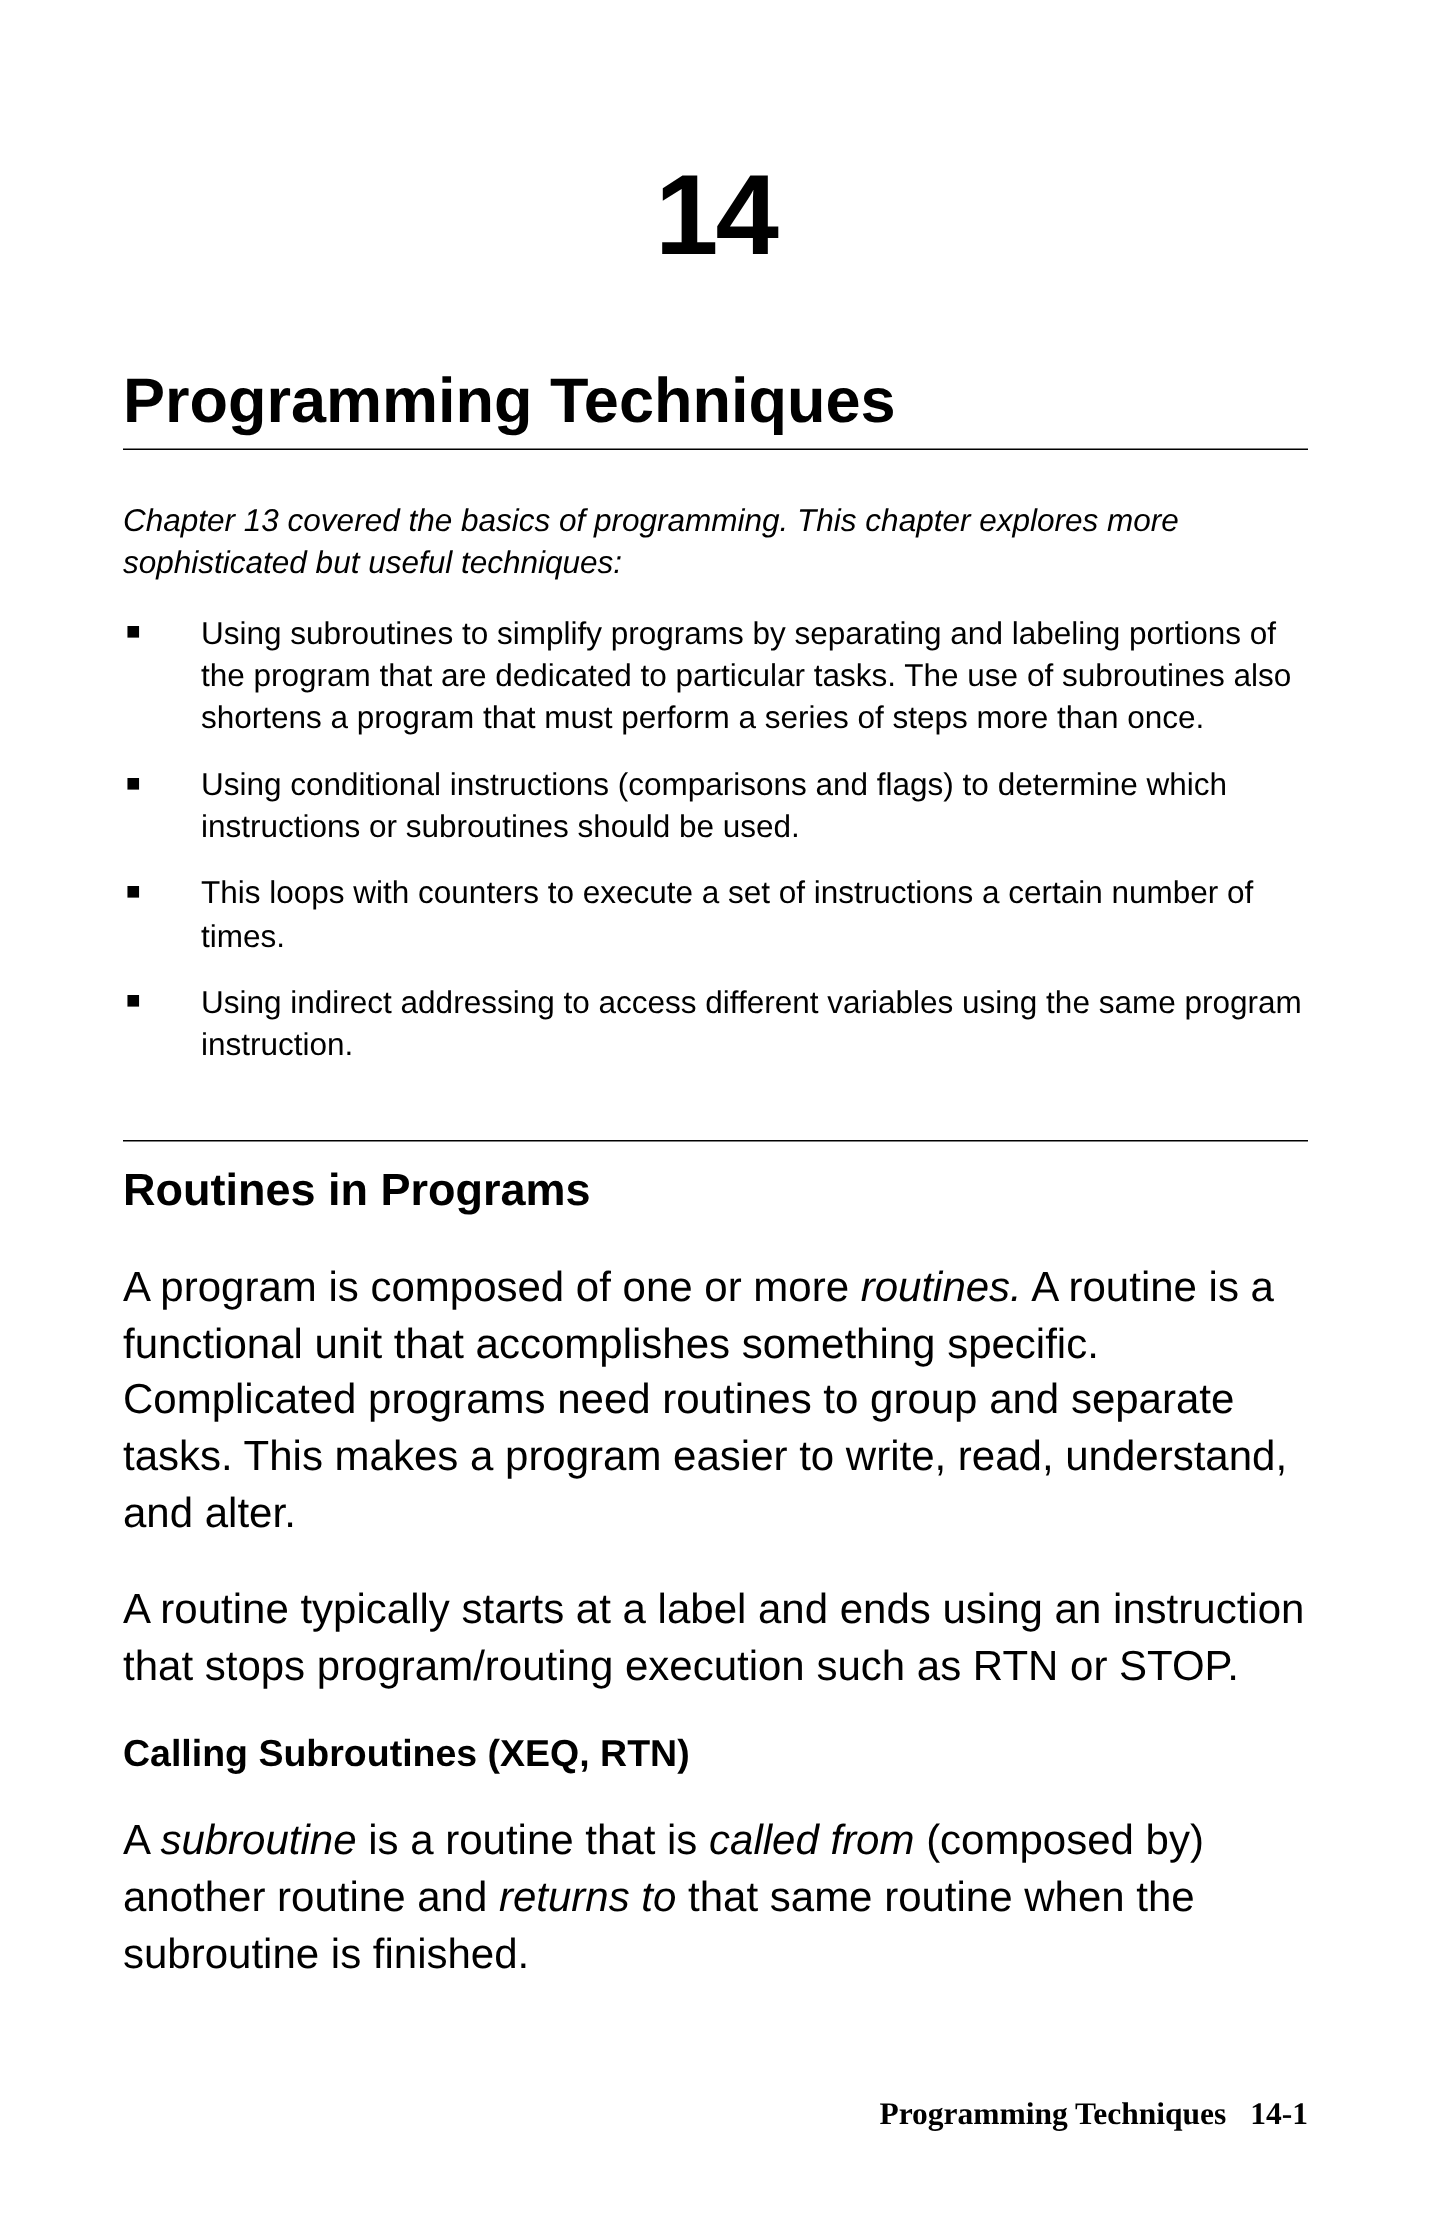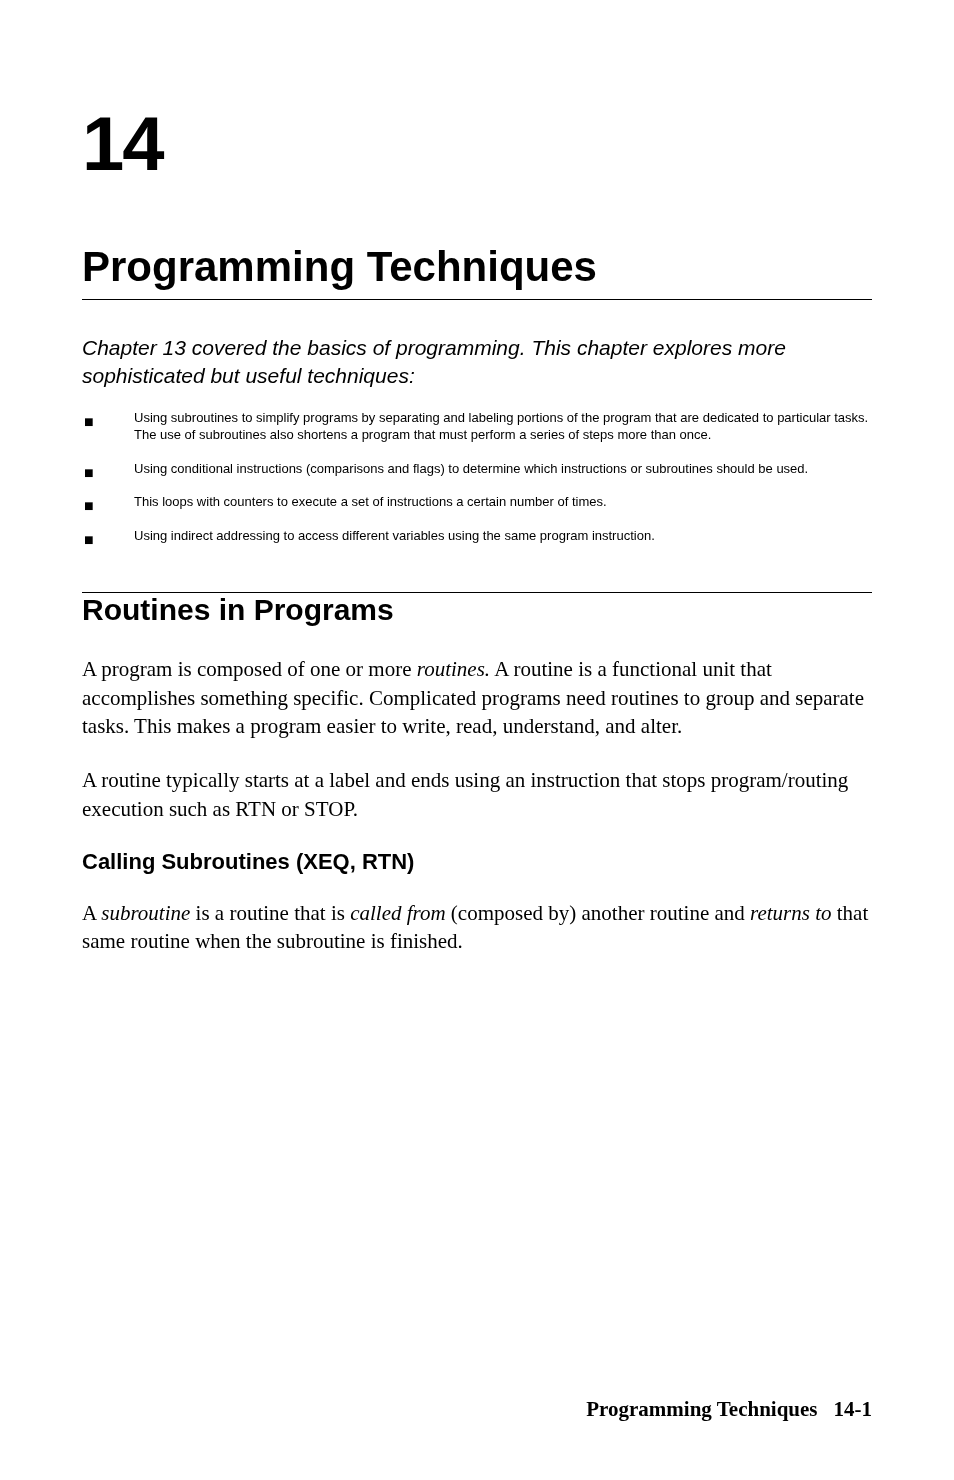--- a/index.html
+++ b/index.html
@@ -14,21 +14,21 @@
       background: #ffffff;
       font-family: "Arial Narrow", Arial, sans-serif;
       color: #000;
       padding: 100px 82px 60px 82px;
       position: relative;
     }
     
     .chapter-number {
       font-size: 76px;
       font-weight: bold;
-      text-align: left;
+      text-align: center;
       font-family: "Arial Narrow", Arial, sans-serif;
       margin-bottom: 56px;
       letter-spacing: -2px;
     }
     
     .main-title {
       font-size: 42px;
       font-weight: bold;
       font-family: "Arial Narrow", Arial, sans-serif;
       padding-bottom: 8px;
@@ -43,58 +43,58 @@
       font-family: "Arial Narrow", Arial, sans-serif;
       font-style: italic;
     }
     
     .bullet-list {
       list-style: none;
       margin-bottom: 48px;
     }
     
     .bullet-list li {
-      font-size: 13px;
+      font-size: 21px;
       line-height: 1.35;
       padding-left: 52px;
       position: relative;
       margin-bottom: 16px;
       font-family: "Arial Narrow", Arial, sans-serif;
     }
     
     .bullet-list li::before {
       content: "■";
       position: absolute;
       left: 2px;
       top: 2px;
       font-size: 16px;
     }
     
     .section-title {
       font-size: 30px;
       font-weight: bold;
       font-family: "Arial Narrow", Arial, sans-serif;
-      padding-top: 0;
+      padding-top: 16px;
       border-top: 1.5px solid #000;
       margin-bottom: 28px;
     }
     
     .body-para {
-      font-size: 21px;
+      font-size: 28px;
       line-height: 1.35;
       margin-bottom: 26px;
-      font-family: Liberation Serif, serif;
+      font-family: Liberation Sans, sans-serif;
     }
     
     .italic {
       font-style: italic;
     }
     
     .subsection-title {
-      font-size: 22px;
+      font-size: 25px;
       font-weight: bold;
       font-family: "Arial Narrow", Arial, sans-serif;
       margin-bottom: 24px;
       margin-top: 8px;
     }
     
     .footer {
       position: absolute;
       bottom: 58px;
       right: 82px;

